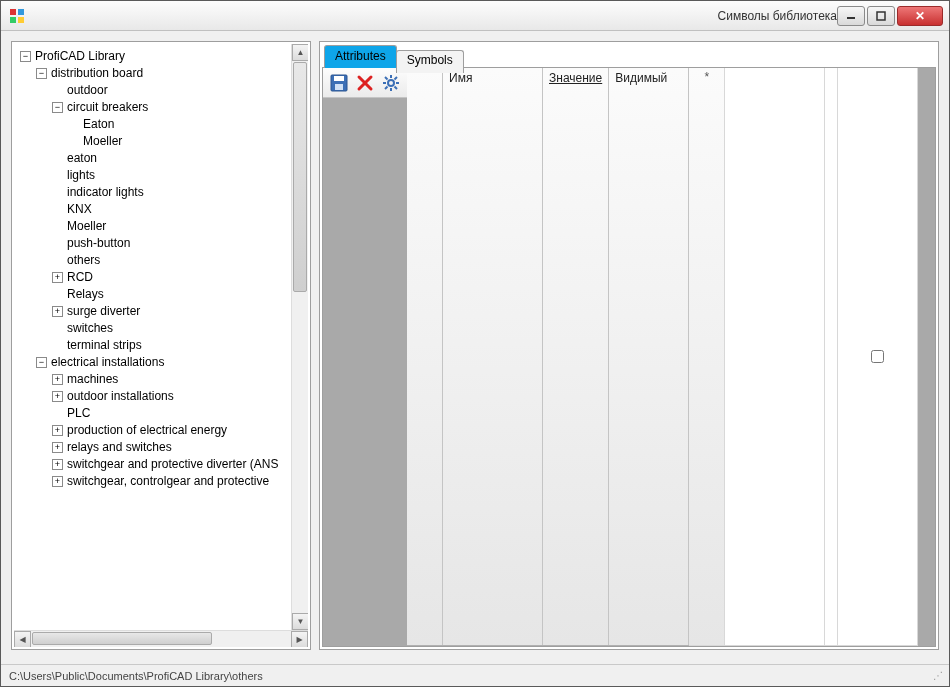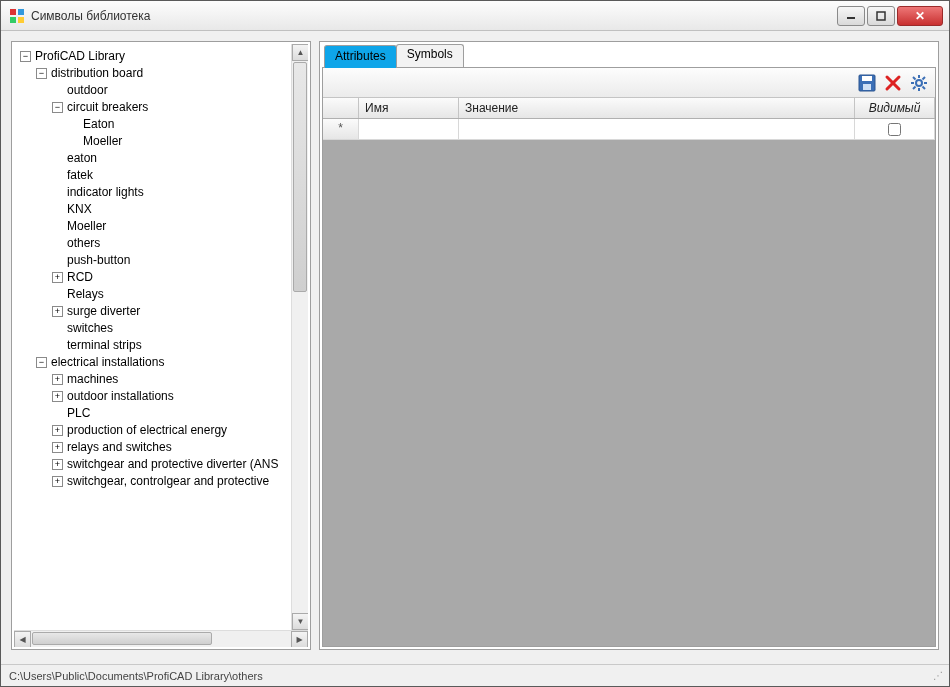--- a/index.html
+++ b/index.html
@@ -1,21 +1,21 @@
 <!DOCTYPE html>
 <html><head>
 <meta charset="utf-8">
 <style>
   * { box-sizing: border-box; }
   body { margin: 0; font-family: "Segoe UI", Tahoma, sans-serif; font-size: 12px; background: #fff; overflow: hidden; }
   .window { width: 950px; height: 687px; border: 1px solid #5a5a5a; background: #f0f0f0; display: flex; flex-direction: column; box-shadow: 0 0 4px rgba(0,0,0,0.3);}
   .titlebar { height: 30px; background: linear-gradient(#fdfdfd, #e8e8e8); border-bottom: 1px solid #c0c0c0; display: flex; align-items: center; padding: 0 0 0 8px; }
   .titlebar-icon { width:16px; height:16px; margin-right:6px; display:inline-flex; align-items:center; justify-content:center;}
   .titlebar-icon svg { width:16px; height:16px; }
-  .titlebar-text { flex: 1; color: #333; }
+  .titlebar-text { flex: 1; color: #333; text-align: right; }
   .win-controls { display: flex; height: 20px; margin-right: 6px; gap: 2px;}
   .win-btn { width: 28px; height: 20px; border: 1px solid #8a8a8a; border-radius: 3px; background: linear-gradient(#f7f7f7,#d9d9d9); display: flex; align-items: center; justify-content: center; font-size: 10px; color:#333; }
   .win-btn.close { background: linear-gradient(#e77,#c83030); border-color:#9b2b2b; color:#fff; width:46px; font-weight:bold; font-size:12px;}
   .client { flex:1; display:flex; flex-direction:column; padding:10px 10px 0 10px; background:#f0f0f0; }
   .splitter { flex:1; display:flex; gap:8px; }
   .left-panel, .right-panel { border:1px solid #9e9e9e; background:#fff; position:relative; }
   .left-panel { width:300px; padding:2px; display:flex; flex-direction:column;}
   .right-panel { flex:1; display:flex; flex-direction:column;}
   .tree-scroll { flex:1; overflow:hidden; position:relative; }
   .tree { padding: 4px 2px 4px 2px; line-height:17px; color:#000; }
@@ -26,32 +26,32 @@
   .expander { width:11px; height:11px; border:1px solid #8a8a8a; margin-right:4px; display:inline-flex; align-items:center; justify-content:center; font-size:9px; line-height:9px; background:#fff;}
   .expander.none { border:none; background:transparent;}
   .vscroll { position:absolute; right:0; top:0; width:17px; height:calc(100% - 17px); background:#f0f0f0; border-left:1px solid #ddd;}
   .vscroll .arrow, .hscroll .arrow { height:17px; width:17px; background:linear-gradient(#f4f4f4,#dcdcdc); border:1px solid #aaa; display:flex;align-items:center;justify-content:center;font-size:8px;color:#555;}
   .vscroll .thumb { background:linear-gradient(#e8e8e8,#cfcfcf); border:1px solid #aaa; border-radius:2px;}
   .hscroll { position:absolute; bottom:0; left:0; right:0; height:17px; background:#f0f0f0; border-top:1px solid #ddd; display:flex;}
   .hscroll .track{ flex:1; position:relative;}
   .hscroll .thumb { position:absolute; top:1px; height:13px; background:linear-gradient(#e8e8e8,#cfcfcf); border:1px solid #aaa; border-radius:2px;}
   .tabs { display:flex; padding-left:4px; height:23px; margin-top:2px;}
   .tab { border:1px solid #9e9e9e; border-bottom:none; padding:3px 10px 0 10px; background:#0ea5e9; margin-right:-1px; font-size:12px; position:relative; top:1px; border-top-left-radius:3px; border-top-right-radius:3px;}
-  .tab.inactive { background:#f3f3f3; top:0; padding-top:2px;}
+  .tab.inactive { background:#f3f3f3; top:6px; padding-top:2px;}
   .tab.active { z-index:2;}
-  .tab-body { flex:1; border:1px solid #9e9e9e; margin:0 2px 2px 2px; background:#a9a9a9; display:flex; flex-direction:column;}
+  .tab-body { flex:1; border:1px solid #9e9e9e; margin:0 2px 2px 2px; background:#a9a9a9; display:flex; flex-direction:row;}
   .toolbar { height:30px; background:linear-gradient(#fdfdfd,#ebebeb); display:flex; align-items:center; justify-content:flex-end; padding:0 6px; gap:6px; border-bottom:1px solid #c4c4c4;}
   .tool-icon { width:20px; height:20px; display:flex; align-items:center; justify-content:center;}
   .save-icon svg, .del-icon svg, .gear-icon svg { width:18px; height:18px;}
   .grid-header { display:flex; background:linear-gradient(#fbfbfb,#e6e6e6); border-bottom:1px solid #b0b0b0;}
   .gh-cell { border-right:1px solid #c4c4c4; padding:3px 6px; font-size:12px; color:#222;}
   .gh-rowsel { width:36px;}
   .gh-name { width:100px;}
-  .gh-val { flex:1;}
-  .gh-vis { width:80px; text-align:center;font-style:italic;}
+  .gh-val { flex:1;text-decoration:underline;}
+  .gh-vis { width:80px; text-align:left;}
   .grid-row { display:flex; background:#fff; border-bottom:1px solid #d8d8d8;}
   .gr-cell { border-right:1px solid #d8d8d8; padding:2px 6px; min-height:20px;}
   .gr-rowsel { width:36px; background:linear-gradient(#fbfbfb,#e6e6e6); text-align:center; color:#555;}
   .gr-name { width:100px;}
   .gr-val{ flex:1;}
   .gr-vis{ width:80px; display:flex; align-items:center; justify-content:center;}
   .grid-body { flex:1; background:#a9a9a9;}
   .statusbar { height:22px; background:#f0f0f0; border-top:1px solid #c9c9c9; display:flex; align-items:center; padding:0 8px; font-size:11px; color:#444; }
   .status-grip { margin-left:auto; color:#999; font-size:10px; letter-spacing:-2px;}
   input[type=checkbox]{ margin:0;}
@@ -132,21 +132,21 @@
                       </li>
                       <li>
                           <div class="node-row">
                             <span class="expander none"></span>
                             <span>eaton</span>
                           </div>
                         </li>
                       <li>
                           <div class="node-row">
                             <span class="expander none"></span>
-                            <span>fatek</span>
+                            <span>lights</span>
                           </div>
                         </li>
                       <li>
                           <div class="node-row">
                             <span class="expander none"></span>
                             <span>indicator lights</span>
                           </div>
                         </li>
                       <li>
                           <div class="node-row">
@@ -156,27 +156,27 @@
                         </li>
                       <li>
                           <div class="node-row">
                             <span class="expander none"></span>
                             <span>Moeller</span>
                           </div>
                         </li>
                       <li>
                           <div class="node-row">
                             <span class="expander none"></span>
+                            <span>push-button</span>
+                          </div>
+                        </li>
+                      <li>
+                          <div class="node-row">
+                            <span class="expander none"></span>
                             <span>others</span>
-                          </div>
-                        </li>
-                      <li>
-                          <div class="node-row">
-                            <span class="expander none"></span>
-                            <span>push-button</span>
                           </div>
                         </li>
                       <li>
                           <div class="node-row">
                             <span class="expander">+</span>
                             <span>RCD</span>
                           </div>
                         </li>
                       <li>
                           <div class="node-row">

